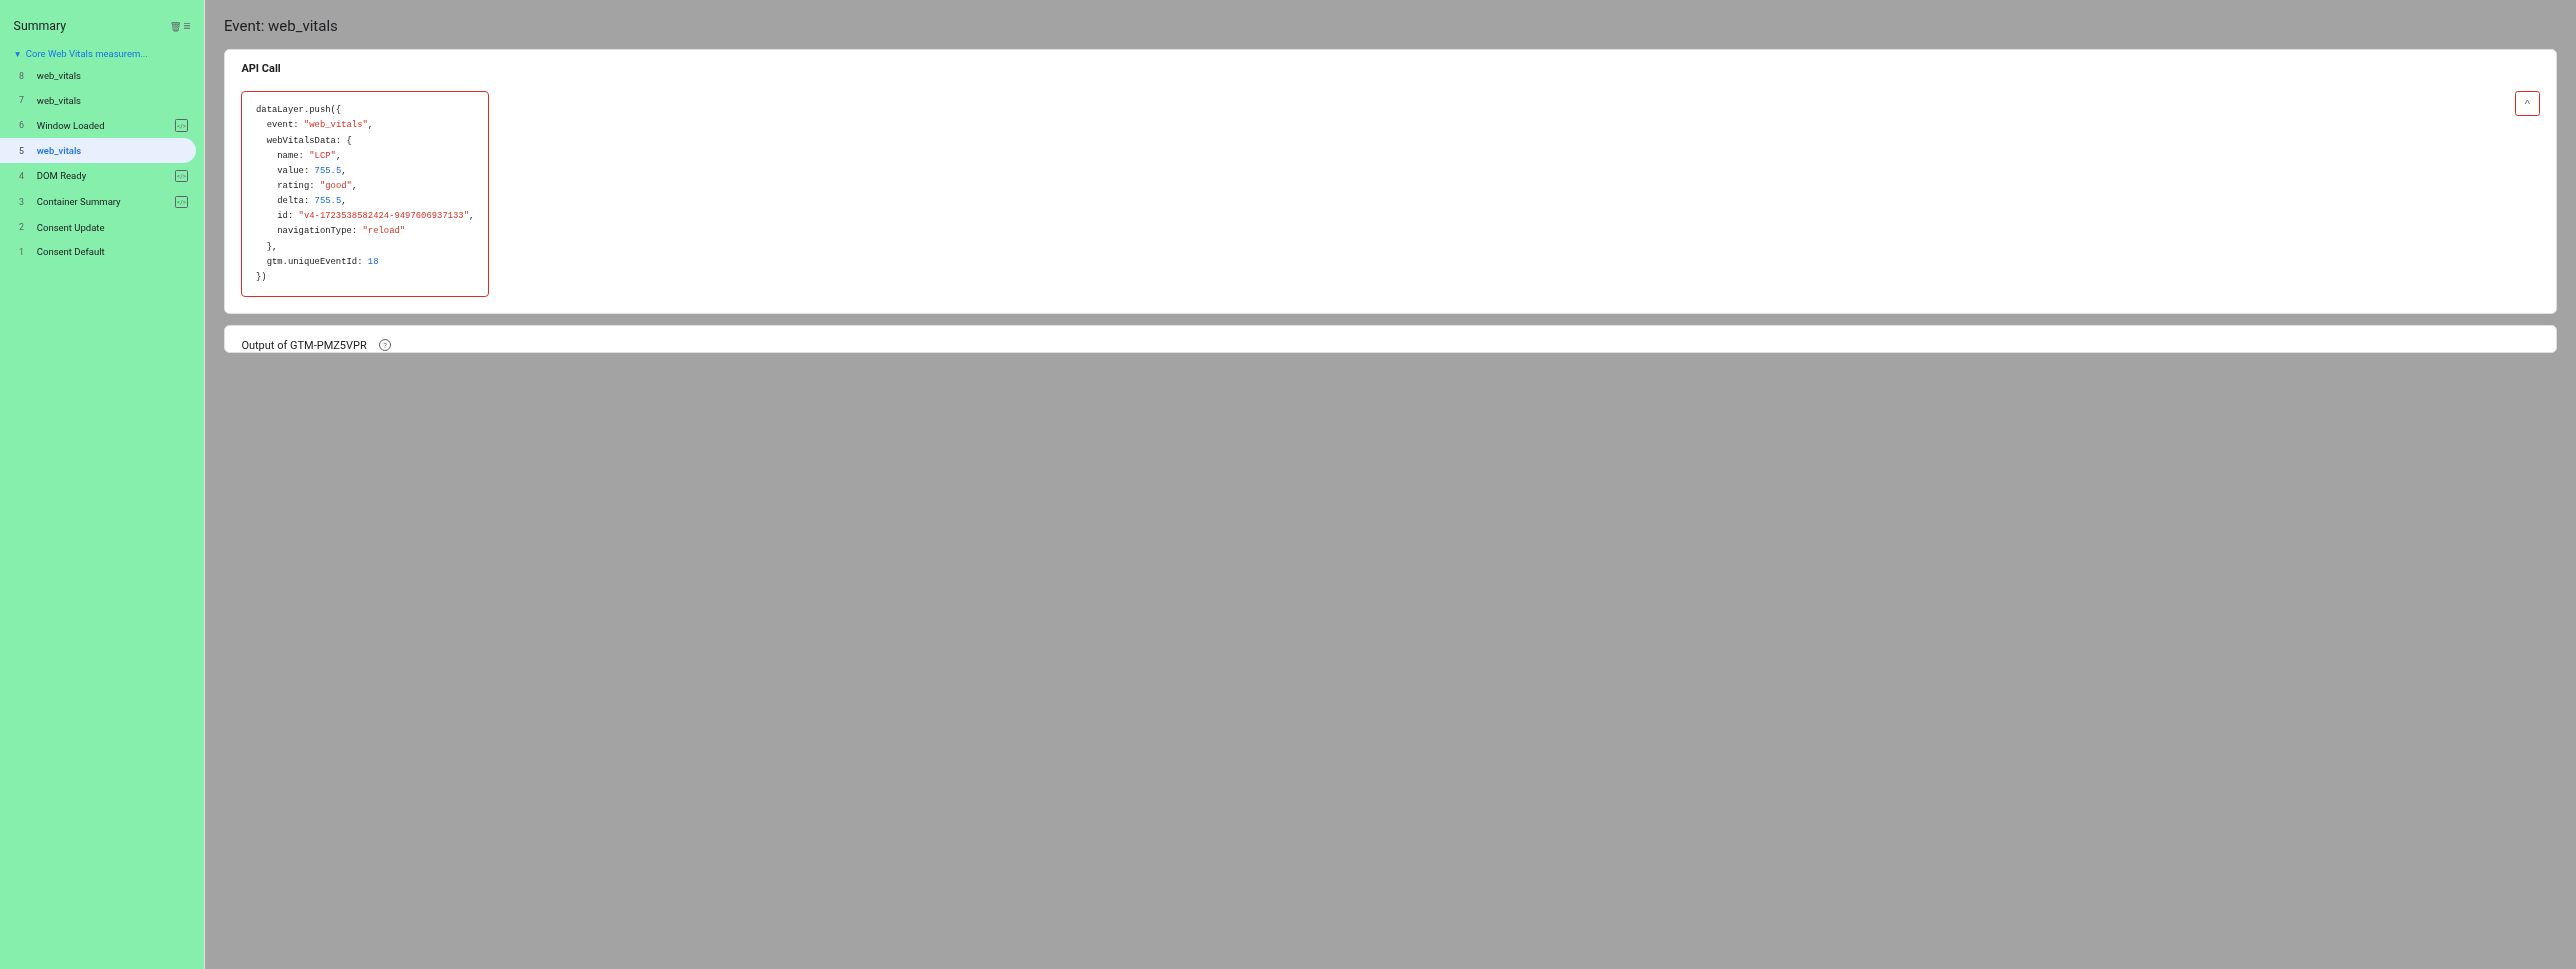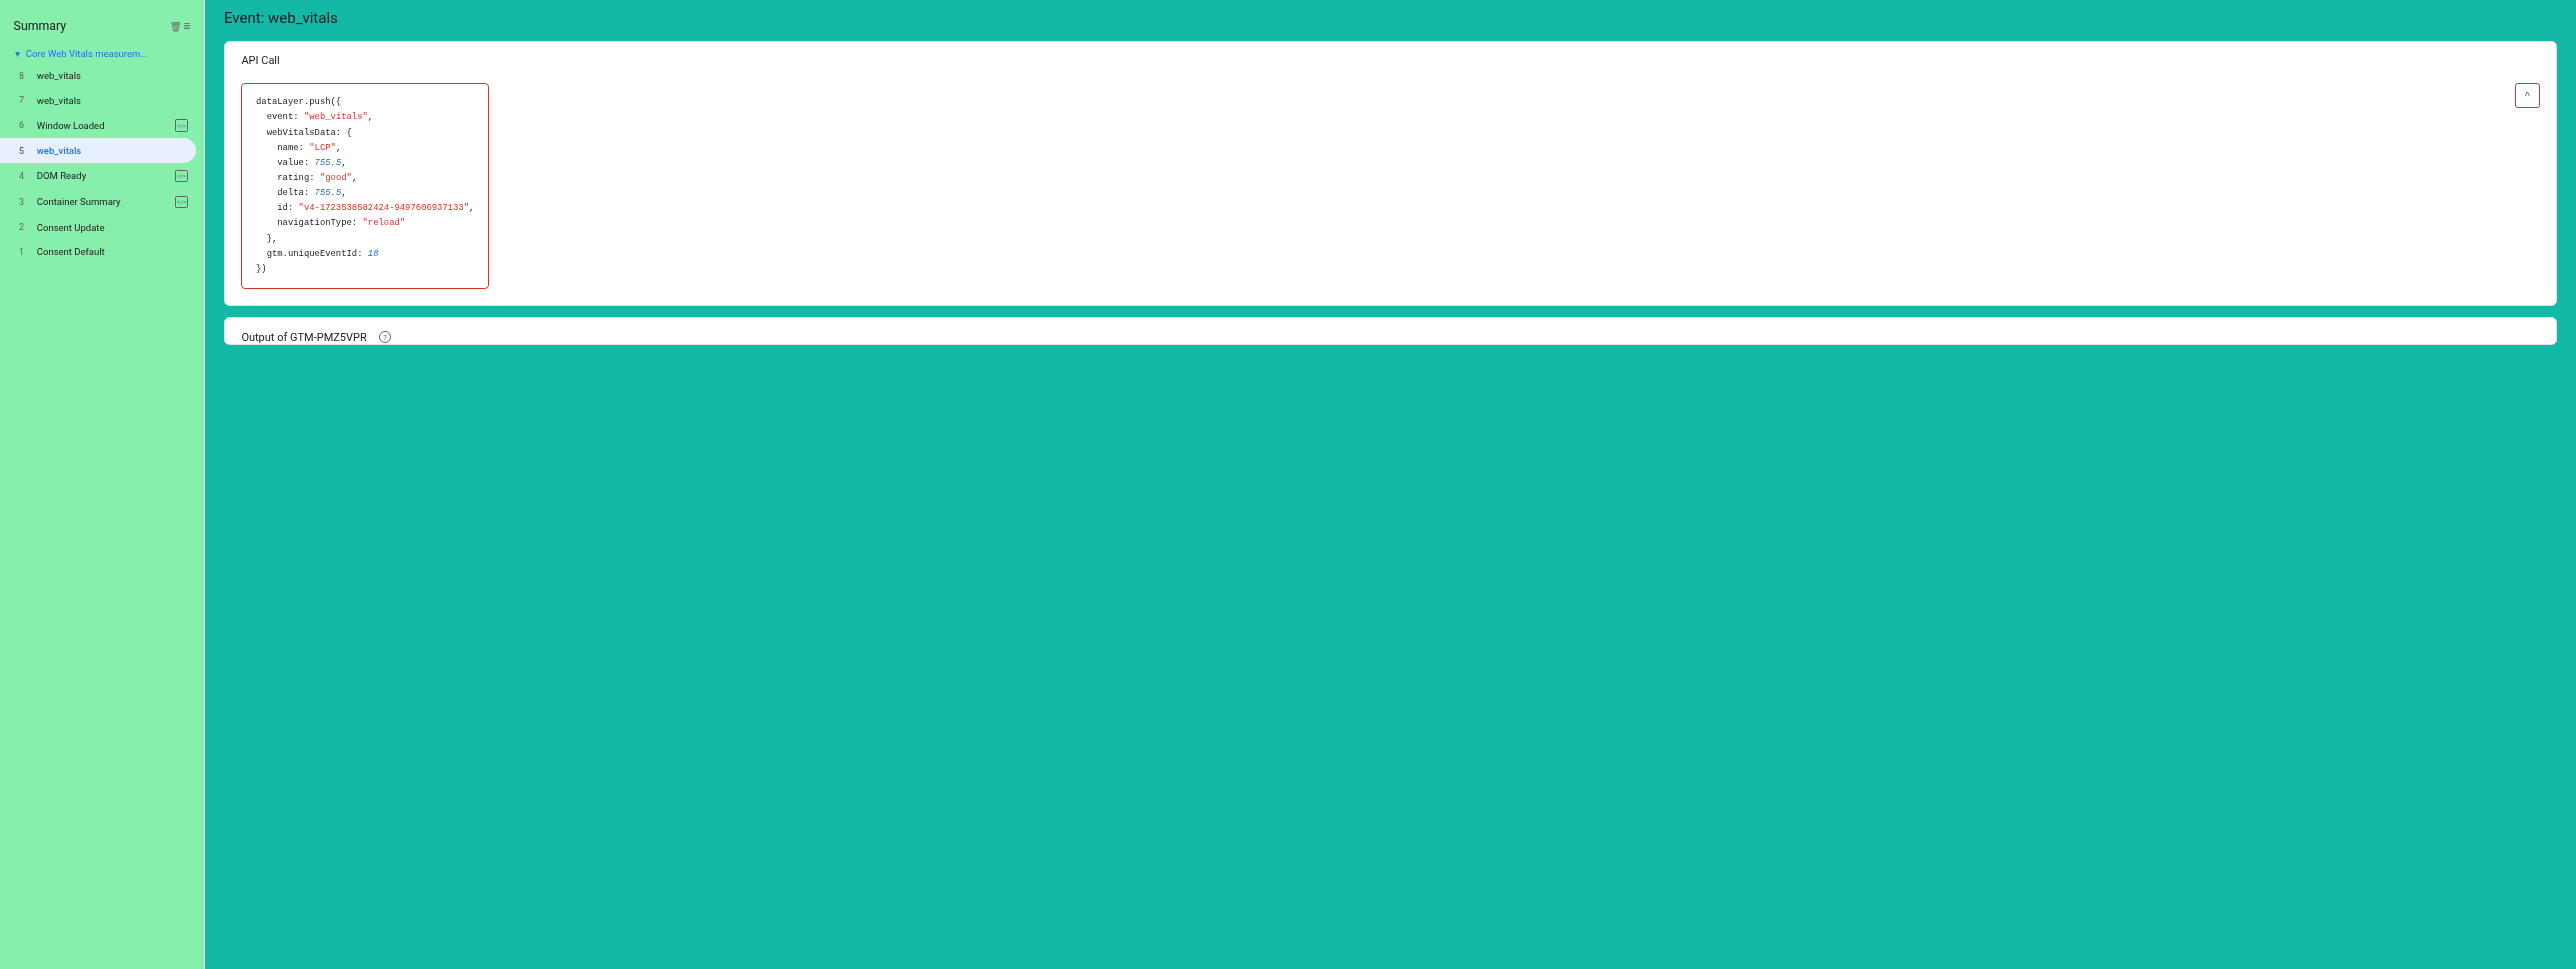--- a/index.html
+++ b/index.html
@@ -88,63 +88,63 @@
       align-items: center;
       justify-content: center;
       font-size: 6.1px;
       color: #5f6368;
     }
 
     
     .main {
       flex: 1;
       overflow-y: auto;
-      padding: 9px 19px;
-      background: #14b8a6;
+      padding: 17px 19px;
+      background: #a3a3a3;
     }
     .page-title {
       font-size: 15px;
       font-weight: 400;
       color: #202124;
       margin-bottom: 13.6px;
     }
 
     
     .card {
       background: #fff;
       border-radius: 5.5px;
       margin-bottom: 11px;
       overflow: hidden;
       border: 0.7px solid #e0e0e0;
     }
     .card-header {
       padding: 12.3px 16.4px 8.2px 16.4px;
       font-size: 11px;
-      font-weight: 400;
+      font-weight: 700;
       color: #202124;
     }
     .api-call-body {
       padding: 8.2px 16.4px 16.4px 16.4px;
       position: relative;
     }
     
     .code-block {
       border: 1.4px solid #d93025;
       border-radius: 4px;
       padding: 11px 13.6px;
       font-family: 'Courier New', Courier, monospace;
       font-size: 8.9px;
       line-height: 1.7;
       background: #fff;
       display: inline-block;
       max-width: 327px;
     }
     .code-default { color: #202124; }
     .code-string { color: #d93025; }
-    .code-number { color: #1967d2; font-style: italic; }
+    .code-number { color: #1967d2; }
 
     .collapse-btn {
       position: absolute;
       right: 16.4px;
       top: 8.2px;
       width: 24.6px;
       height: 24.6px;
       border: 1.4px solid #d93025;
       border-radius: 2.7px;
       display: flex;

